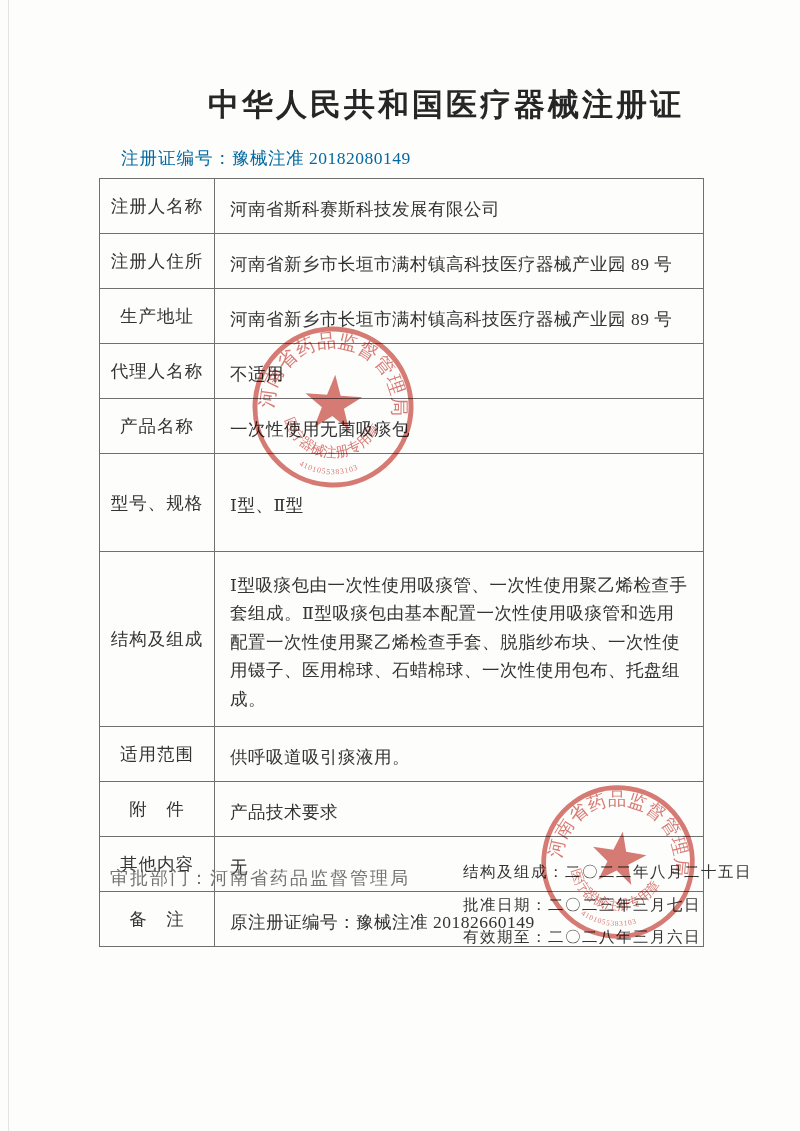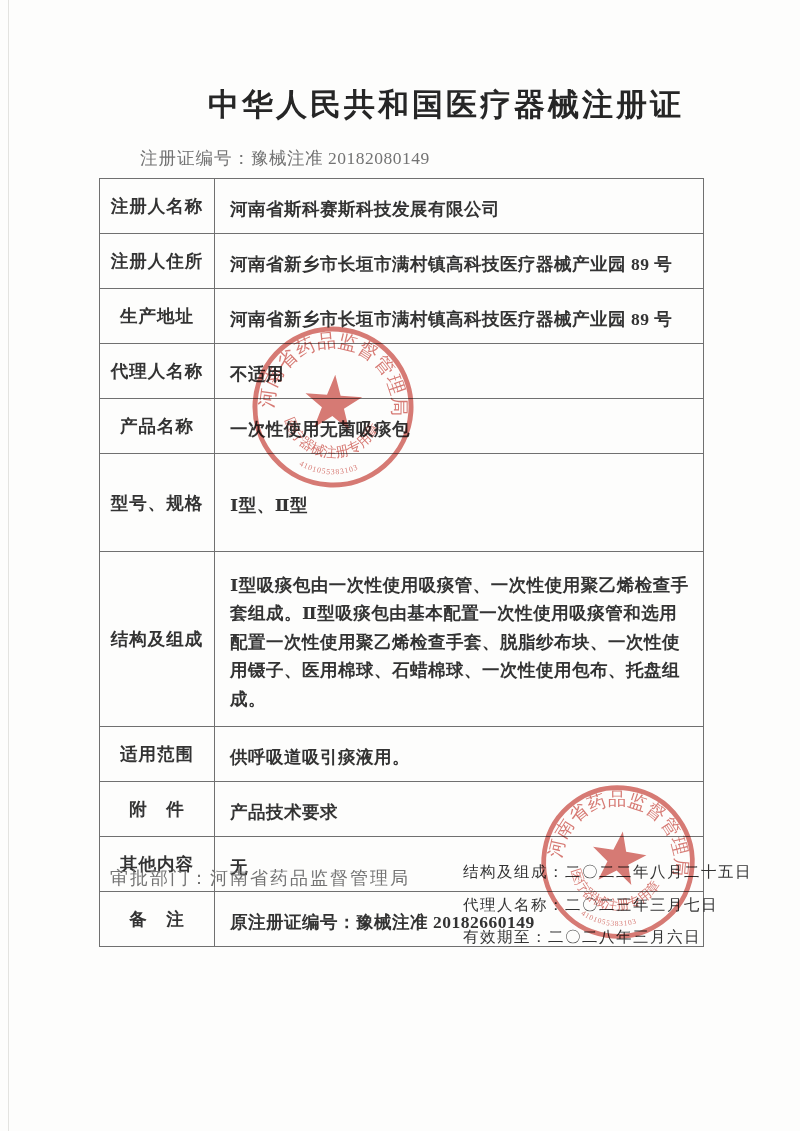--- a/index.html
+++ b/index.html
@@ -12,28 +12,28 @@
     position:absolute; left:8px; top:0; bottom:0; width:1px;
     background:#e3e3e0;
   }
   .doc-title {
     position:absolute; top:84px; left:0; width:100%;
     text-align:center; font-size:31px; font-weight:bold; letter-spacing:3px;
     color:#262626;
     padding-left:46px;
   }
   .reg-line {
-    position:absolute; top:146px; left:140px; font-size:17.5px; letter-spacing:1px;
-    color:#737373;
+    position:absolute; top:146px; left:121px; font-size:17.5px; letter-spacing:1px;
+    color:#0369a1;
   }
   .reg-line .num { letter-spacing:0.5px; }
 
   table.cert {
     position:absolute; top:178px; left:99px; width:605px;
-    border-collapse:collapse; table-layout:fixed;font-weight:bold;
+    border-collapse:collapse; table-layout:fixed;
   }
   table.cert td {
     border:1px solid #707070;
     font-size:17.5px; color:#333;
     vertical-align:middle;
   }
   td.lbl {
     width:106px; text-align:center; padding:0 4px; letter-spacing:1px;
   }
   td.val {
@@ -121,21 +121,21 @@
 
 <div class="footer-dept">
   <span>审批部门：</span><span>河南省药品监督管理局</span>
 </div>
 
 <div class="date-block">
   <div class="date-row">
     <span>结构及组成：</span><span>二〇二二年八月二十五日</span>
   </div>
   <div class="date-row">
-    <span>代理人名称：</span><span>二〇二三年三月七日</span>
+    <span>批准日期：</span><span>二〇二三年三月七日</span>
   </div>
   <div class="date-row">
     <span>有效期至：</span><span>二〇二八年三月六日</span>
   </div>
 </div>
 
 <div class="stamp" id="stamp-mid">
   <svg viewBox="0 0 200 200" xmlns="http://www.w3.org/2000/svg" aria-hidden="true">
     <defs>
       <path id="s1-top" d="M 34.8,130.4 A 72,72 0 1 1 165.2,130.4" fill="none"></path>

